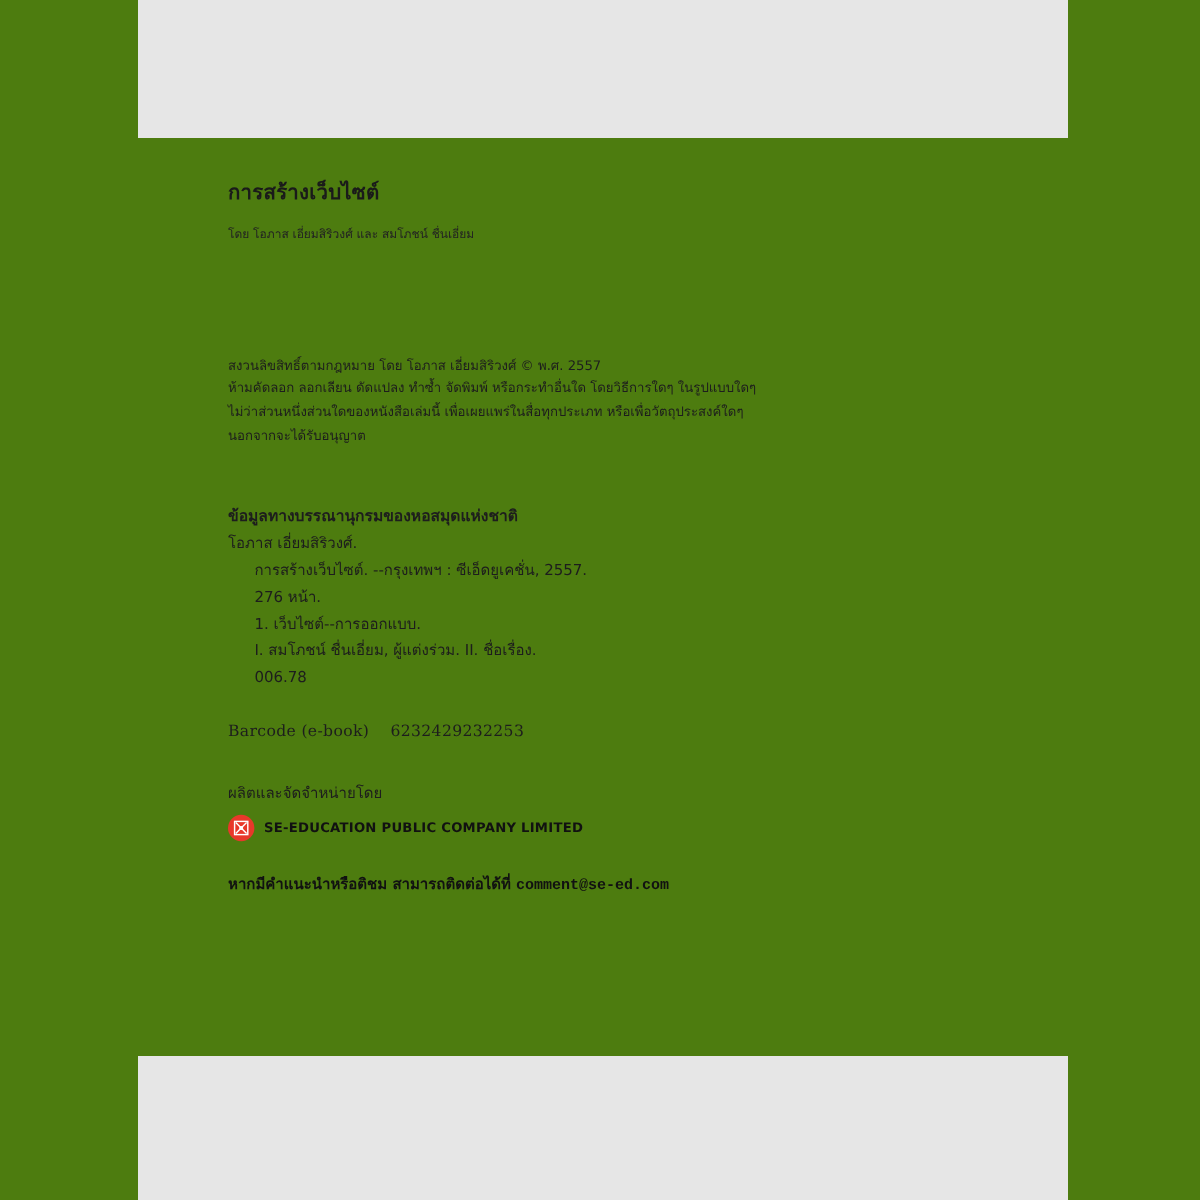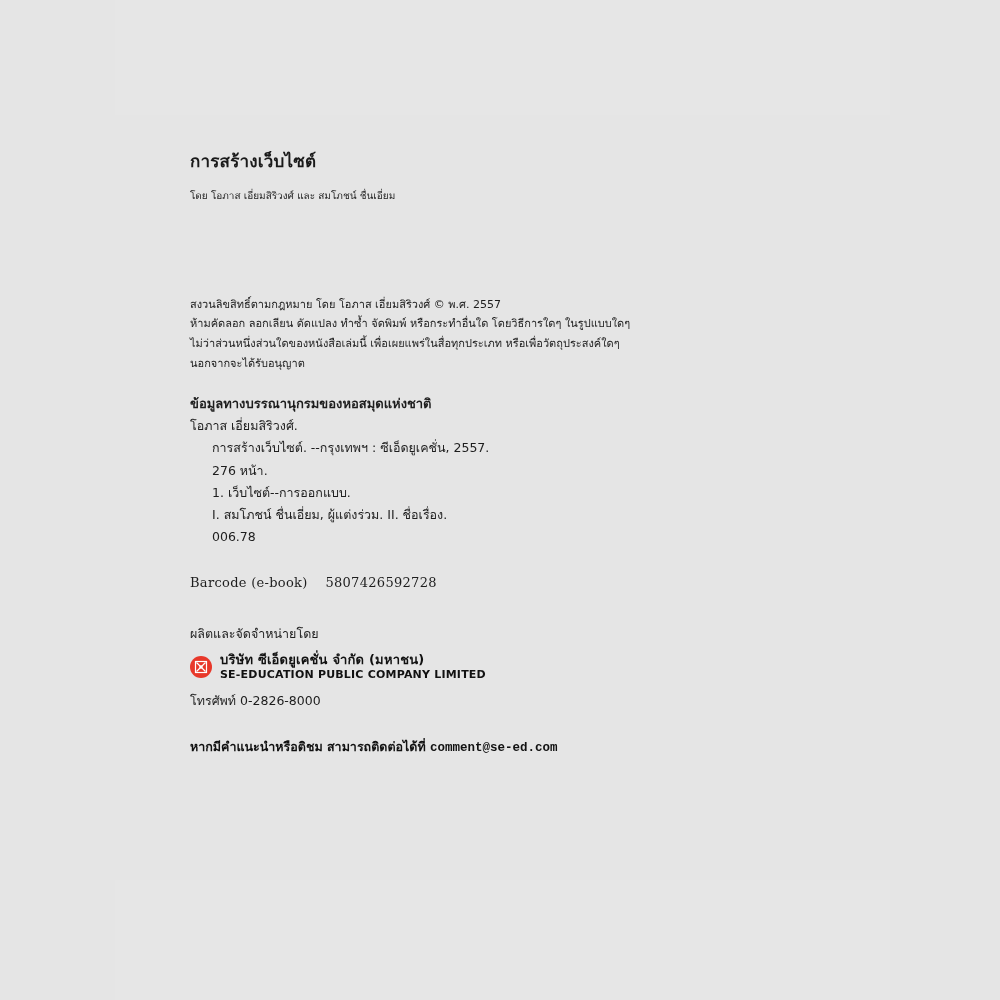--- a/index.html
+++ b/index.html
@@ -8,21 +8,21 @@
     width: 1000px;
     height: 1000px;
     background: #ffffff;
     font-family: "DejaVu Sans", "Liberation Sans", sans-serif;
   }
 
   #page {
     position: relative;
     width: 1000px;
     height: 1000px;
-    background: #e5e5e5;
+    background: #4d7c0f;
     overflow: hidden;
   }
 
   
   .band {
     position: absolute;
     left: 115px;
     width: 775px;
     background: #e6e6e6;
   }
@@ -54,21 +54,21 @@
 
   .copyright-block {
     margin-top: 92px;
     font-size: 11px;
     line-height: 1.78;
     color: #1d1d1d;
   }
   .copyright-block p { margin: 0; }
 
   .cip-block {
-    margin-top: 19px;
+    margin-top: 46px;
     font-size: 12.5px;
     line-height: 1.78;
     color: #1d1d1d;
   }
   .cip-heading {
     font-weight: bold;
     font-size: 13px;
     margin: 0 0 2px 0;
   }
   .cip-block p { margin: 0; }
@@ -161,41 +161,39 @@
       <p class="indent-1">การสร้างเว็บไซต์. --กรุงเทพฯ : ซีเอ็ดยูเคชั่น, 2557.</p>
       <p class="indent-1">276 หน้า.</p>
       <p class="indent-1">1.  เว็บไซต์--การออกแบบ.</p>
       <p class="indent-1">I.  สมโภชน์ ชื่นเอี่ยม, ผู้แต่งร่วม.   II.  ชื่อเรื่อง.</p>
       <p class="indent-1">006.78</p>
     </div>
 
     <div class="barcode-line">
       <span>Barcode  (e-book)</span>
       &nbsp;&nbsp;
-      <span>5807426592728</span>
+      <span>6232429232253</span>
     </div>
 
     <div class="publisher-block">
       <p class="publisher-intro">ผลิตและจัดจำหน่ายโดย</p>
 
       <div class="logo-row">
         <span class="logo-mark">
           <svg width="14" height="14" viewBox="0 0 14 14" aria-hidden="true">
             <rect x="1.5" y="1.5" width="11" height="11" fill="none" stroke="#ffffff" stroke-width="1.2"></rect>
             <path d="M2.5 2.5 L11.5 11.5 M11.5 2.5 L2.5 11.5" stroke="#ffffff" stroke-width="1.2"></path>
             <circle cx="7" cy="7" r="1.7" fill="#ffffff"></circle>
           </svg>
         </span>
         <span class="logo-names">
-          <span class="logo-th" style="display:block">บริษัท ซีเอ็ดยูเคชั่น จำกัด (มหาชน)</span>
           <span class="logo-en" style="display:block">SE-EDUCATION PUBLIC COMPANY LIMITED</span>
         </span>
       </div>
 
-      <p class="addr-line">โทรศัพท์ 0-2826-8000</p>
     </div>
 
     <div class="contact-line">
       <span>หากมีคำแนะนำหรือติชม สามารถติดต่อได้ที่ </span><span class="contact-email">comment@se-ed.com</span>
     </div>
 
   </div>
 </div>
 
 </body></html>

